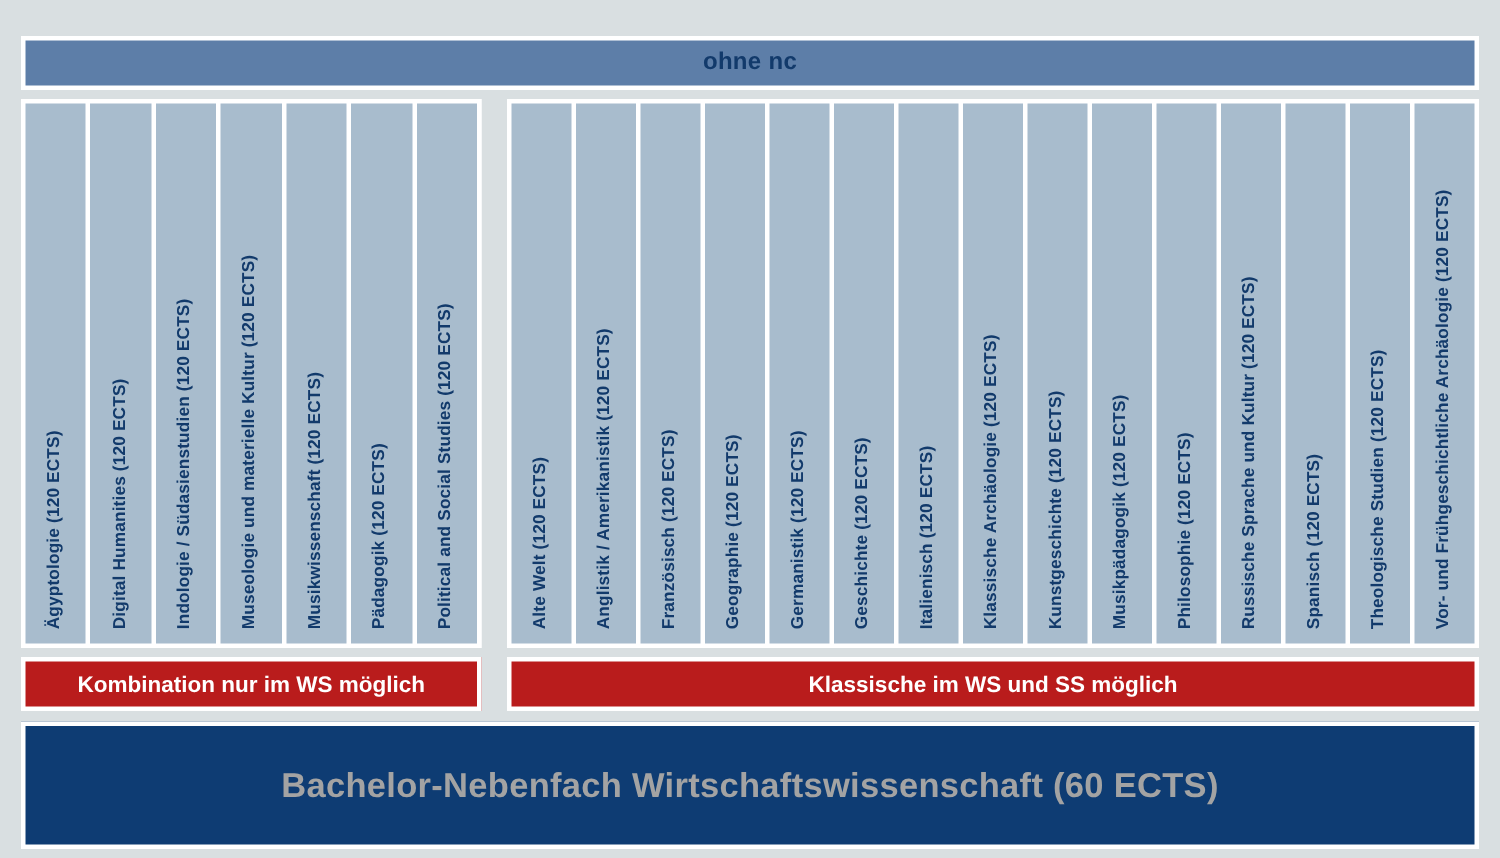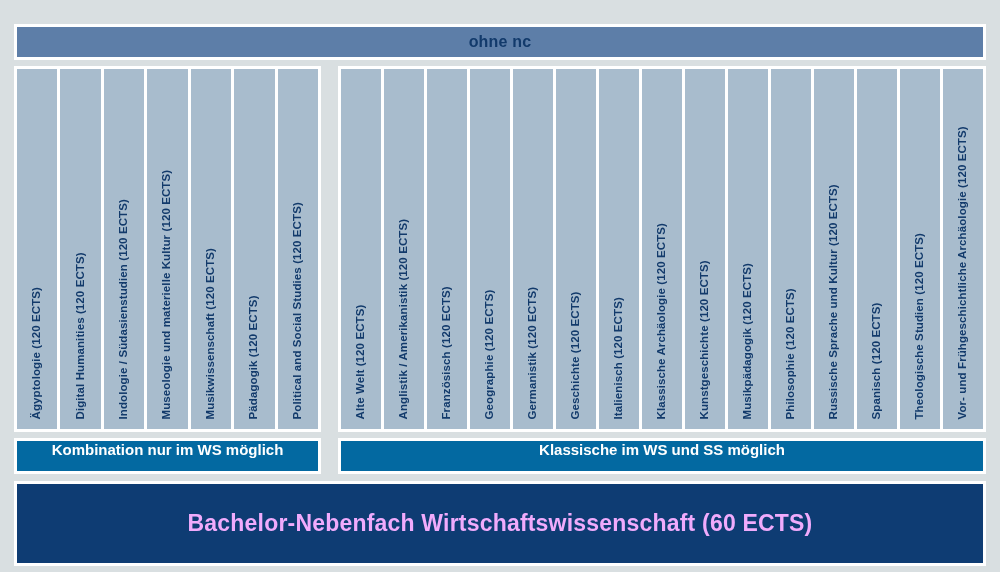--- a/index.html
+++ b/index.html
@@ -87,25 +87,25 @@
   }
 
   
   .captions-region {
     margin-top: 6px;
     flex: 0 0 36px;
     display: flex;
     align-items: stretch;
   }
   .caption-bar {
-    background: #0369a1;
-    border: 3px solid #ffffff;
-    box-sizing: border-box;
-    display: flex;
-    align-items: flex-start;
+    background: #b91c1c;
+    border: 3px solid #ffffff;
+    box-sizing: border-box;
+    display: flex;
+    align-items: center;
     justify-content: center;
     color: #ffffff;
     font-size: 15px;
     font-weight: bold;
   }
   .caption-left  { flex: 0 0 307px; }
   .caption-gap   { flex: 0 0 17px; }
   .caption-right { flex: 1 1 auto; }
 
   
@@ -113,21 +113,21 @@
     margin-top: 7px;
     flex: 1 1 auto;
     background: #0e3c73;
     border: 3px solid #ffffff;
     box-sizing: border-box;
     display: flex;
     align-items: center;
     justify-content: center;
   }
   .footer-bar .label {
-    color: #f0abfc;
+    color: #a3a3a3;
     font-size: 23px;
     font-weight: bold;
     letter-spacing: 0.2px;
   }
 </style>
 </head>
 <body>
 
 <div class="chart">
 

